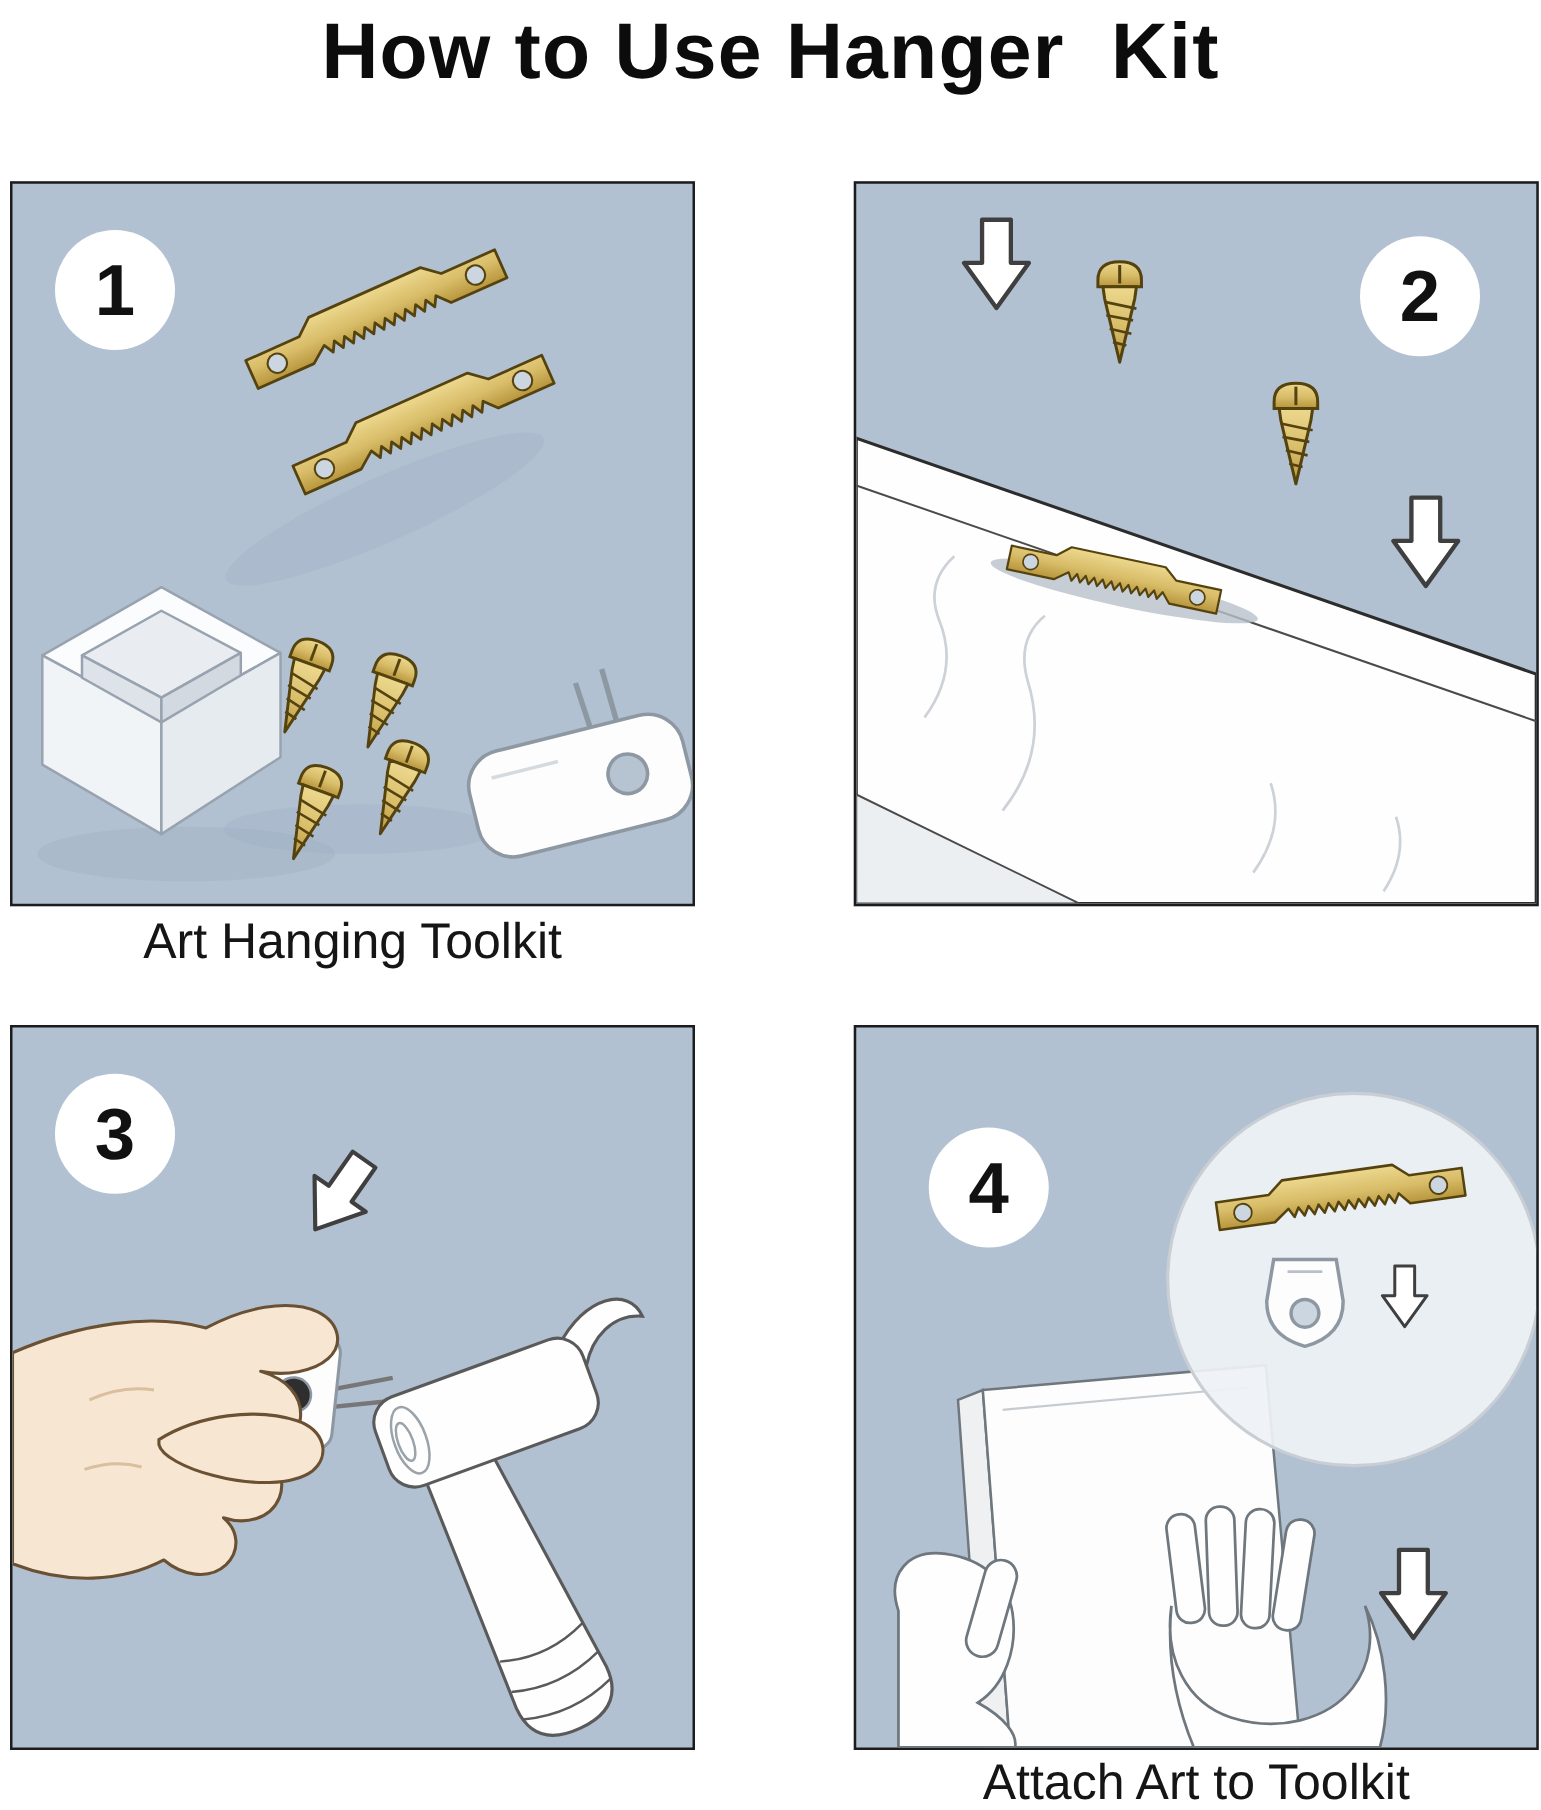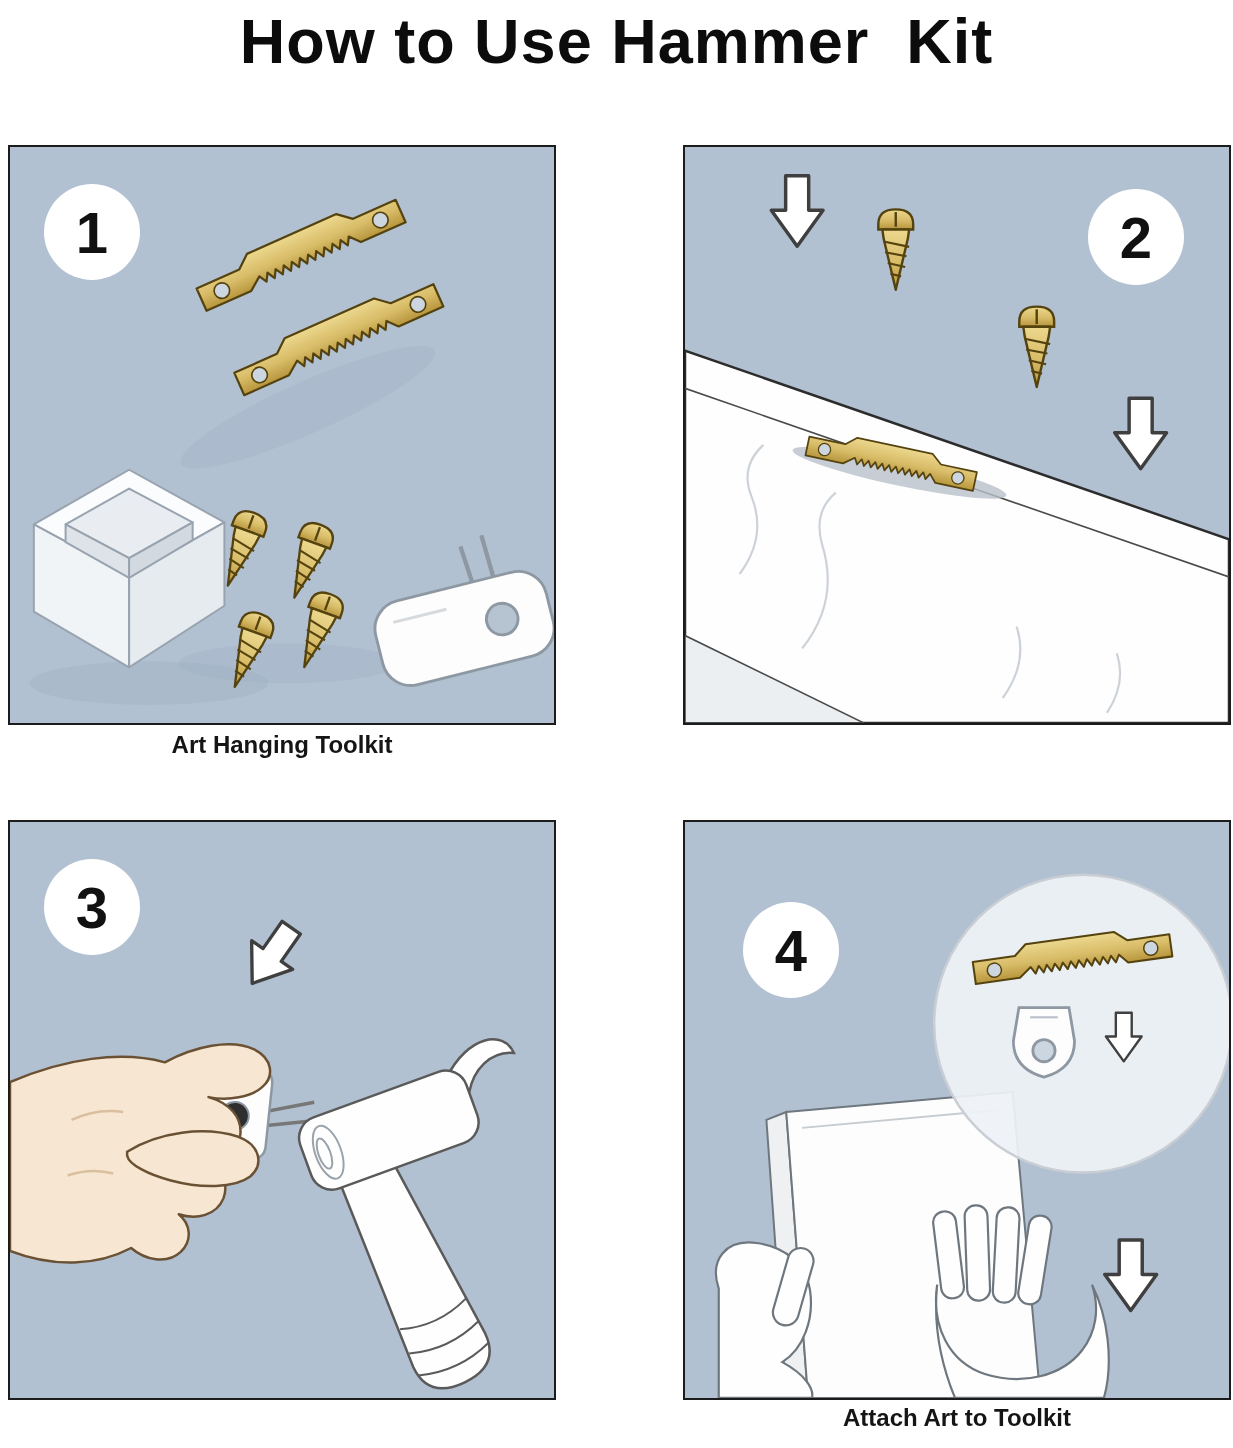--- a/index.html
+++ b/index.html
@@ -10,32 +10,32 @@
   #panel-1{left:8px;top:145px;}
   #panel-2{left:683px;top:145px;}
   #panel-3{left:8px;top:820px;}
   #panel-4{left:683px;top:820px;}
   .badge{position:absolute;width:96px;height:96px;border-radius:50%;background:#fff;display:flex;align-items:center;justify-content:center;z-index:3;}
   .badge span{font-size:58px;font-weight:700;color:#111;}
   #panel-1 .badge{left:34px;top:37px;}
   #panel-2 .badge{left:403px;top:42px;}
   #panel-3 .badge{left:34px;top:37px;}
   #panel-4 .badge{left:58px;top:80px;}
-  .caption{position:absolute;width:548px;text-align:center;font-size:24px;color:#151515;font-weight:bold;}
+  .caption{position:absolute;width:548px;text-align:center;font-size:40px;color:#151515;}
   #caption-1{left:8px;top:731px;}
   #caption-2{left:683px;top:731px;}
   #caption-3{left:8px;top:1404px;}
   #caption-4{left:683px;top:1404px;}
 </style>
 </head>
 <body>
 
 <div class="page">
 
-  <h1 class="title">How to Use Hammer  Kit</h1>
+  <h1 class="title">How to Use Hanger  Kit</h1>
 
   <svg width="0" height="0" style="position:absolute" aria-hidden="true">
     <defs>
       <linearGradient id="gold" x1="0" y1="0" x2="0" y2="1">
         <stop offset="0" stop-color="#ecd88e"></stop>
         <stop offset="0.55" stop-color="#d8bc68"></stop>
         <stop offset="1" stop-color="#b7953c"></stop>
       </linearGradient>
       <g id="sawtooth">
         <path d="M2,13 L44,13 L56,3 L144,3 L156,13 L198,13 L198,35 L154,35 L146,26 L142,33 L138,26 L134,33 L130,26 L126,33 L122,26 L118,33 L114,26 L110,33 L106,26 L102,33 L98,26 L94,33 L90,26 L86,33 L82,26 L78,33 L74,26 L70,33 L66,26 L62,33 L58,26 L46,35 L2,35 Z" fill="url(#gold)" stroke="#55430f" stroke-width="2" stroke-linejoin="round"></path>

